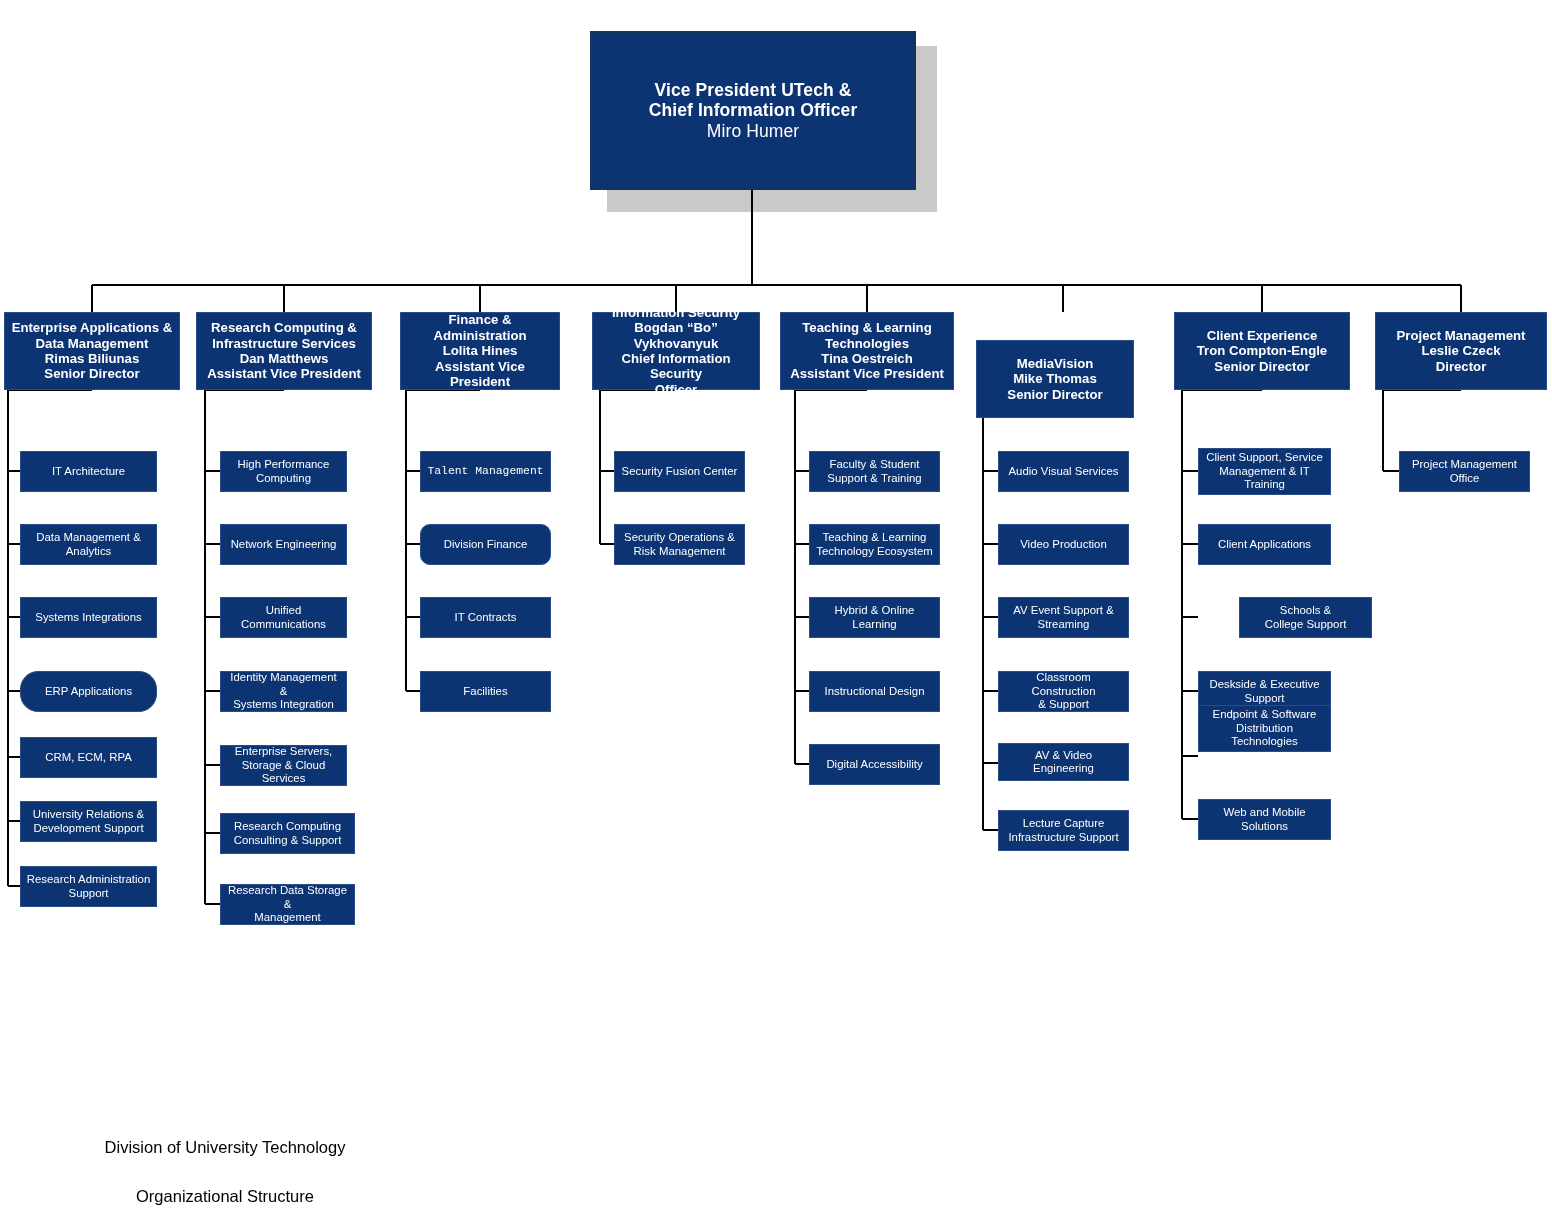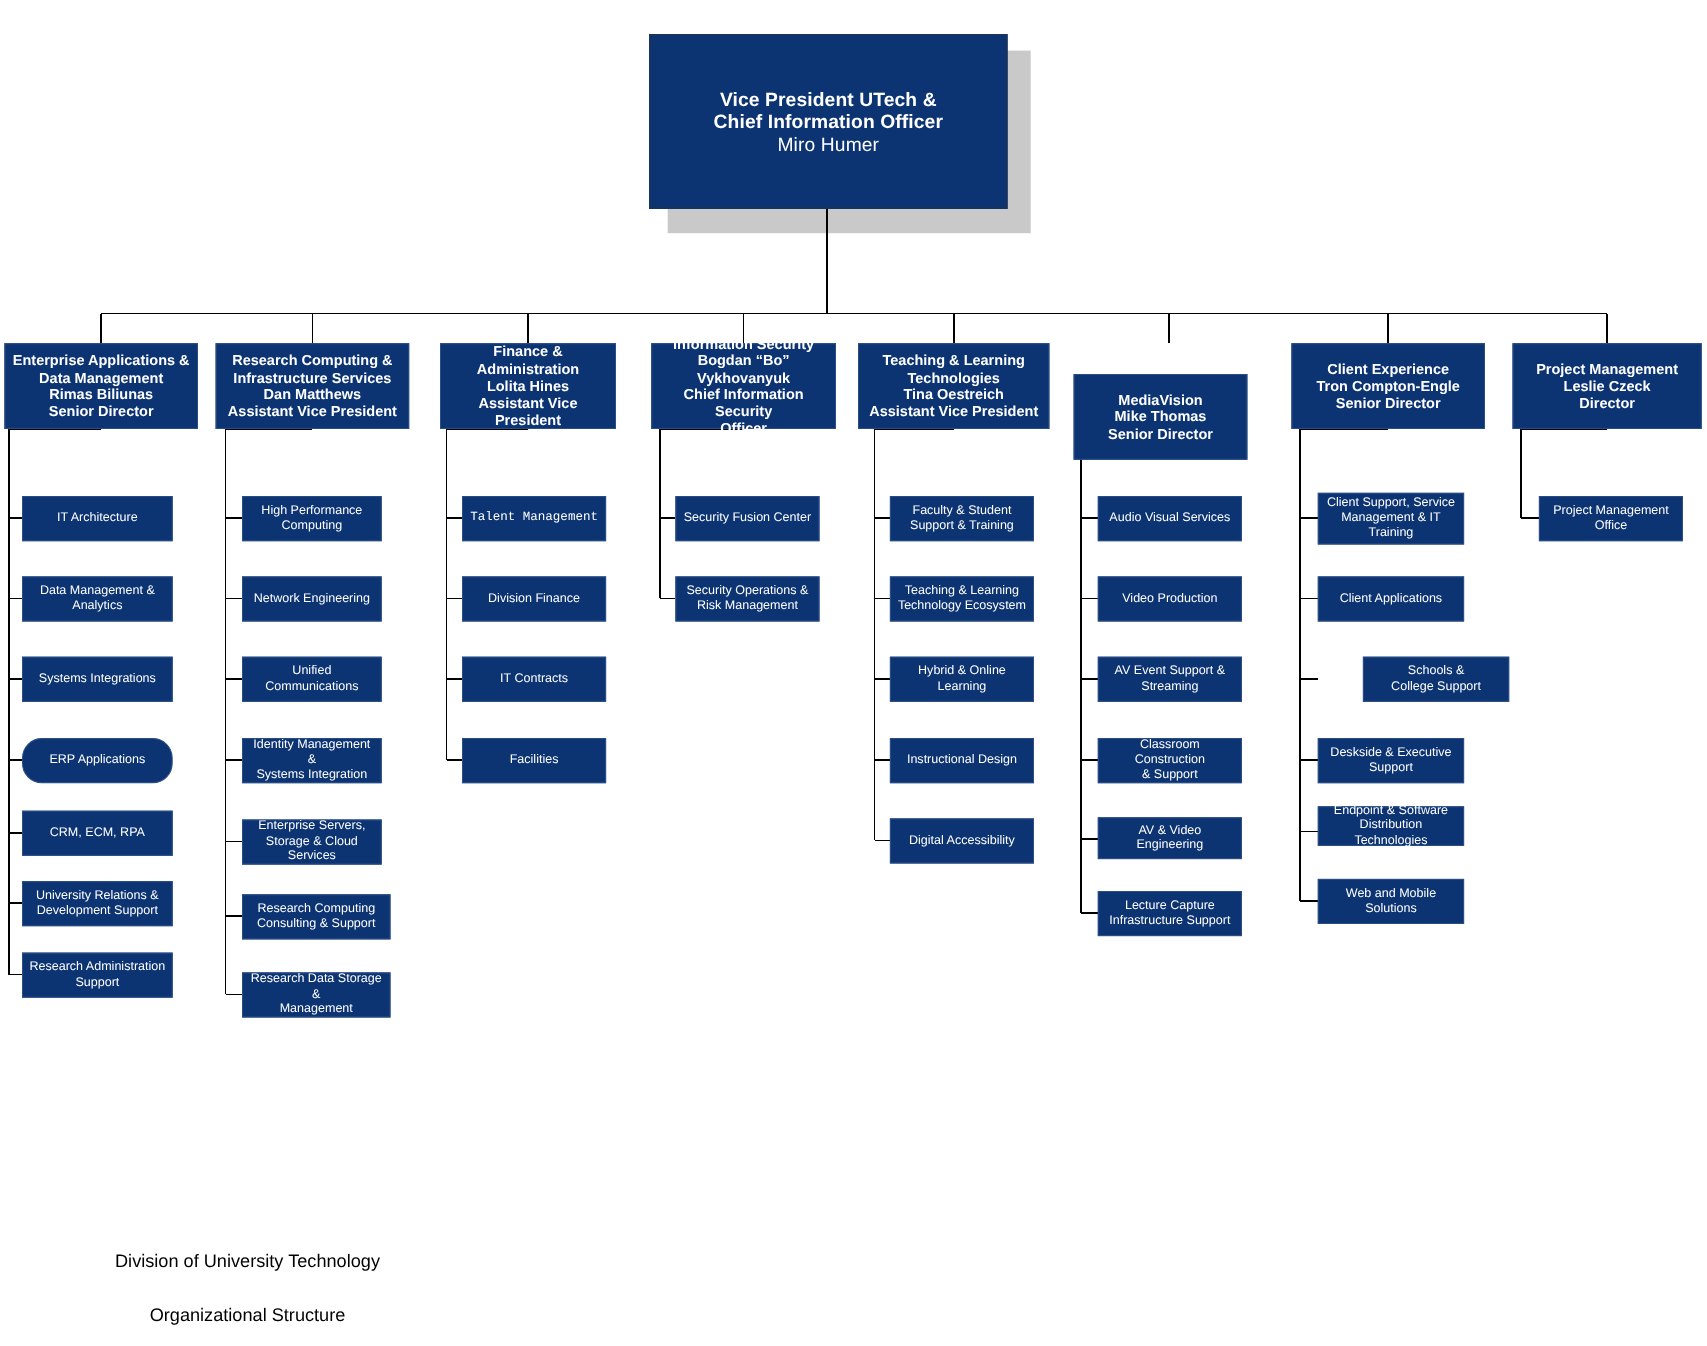--- a/index.html
+++ b/index.html
@@ -302,21 +302,21 @@
           <div class="ptitle">
             <div>Assistant Vice President</div>
           </div>
         </div>
       </div>
       <div class="node node-sub" style="left: 420px; top: 451px; width: 131px; height: 41px; font-family: Liberation Mono, monospace;">
         <div class="node-inner">
           <div>Talent Management</div>
         </div>
       </div>
-      <div class="node node-sub" style="left: 420px; top: 524px; width: 131px; height: 41px;">
+      <div class="node node-sub" style="left: 420px; top: 524px; width: 131px; height: 41px; border-radius: 10px;">
         <div class="node-inner">
           <div>Division Finance</div>
         </div>
       </div>
       <div class="node node-sub" style="left: 420px; top: 597px; width: 131px; height: 41px;">
         <div class="node-inner">
           <div>IT Contracts</div>
         </div>
       </div>
       <div class="node node-sub" style="left: 420px; top: 671px; width: 131px; height: 41px;">
@@ -458,21 +458,21 @@
           <div>Schools &amp;</div>
           <div>College Support</div>
         </div>
       </div>
       <div class="node node-sub" style="left: 1198px; top: 671px; width: 133px; height: 41px;">
         <div class="node-inner">
           <div>Deskside &amp; Executive</div>
           <div>Support</div>
         </div>
       </div>
-      <div class="node node-sub" style="left: 1198px; top: 733px; width: 133px; height: 36px;">
+      <div class="node node-sub" style="left: 1198px; top: 705px; width: 133px; height: 47px;">
         <div class="node-inner">
           <div>Endpoint &amp; Software</div>
           <div>Distribution</div>
           <div>Technologies</div>
         </div>
       </div>
       <div class="node node-sub" style="left: 1198px; top: 799px; width: 133px; height: 41px;">
         <div class="node-inner">
           <div>Web and Mobile</div>
           <div>Solutions</div>

